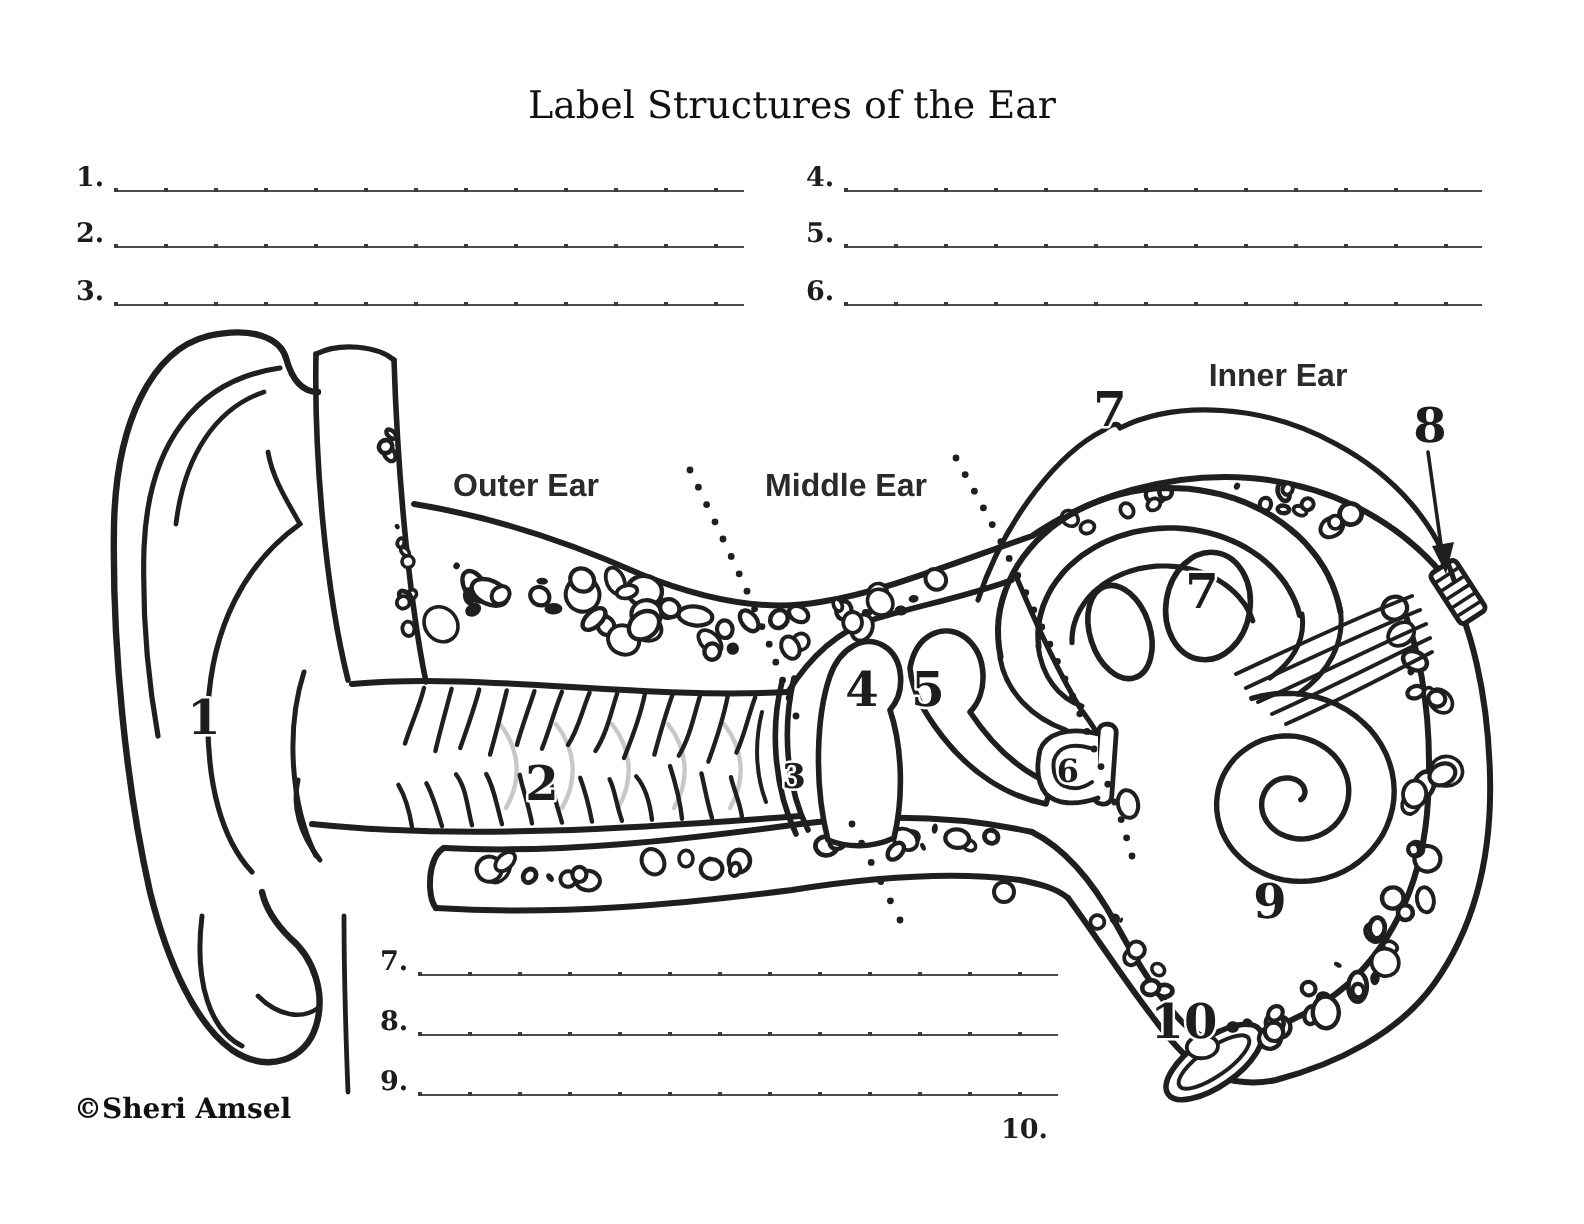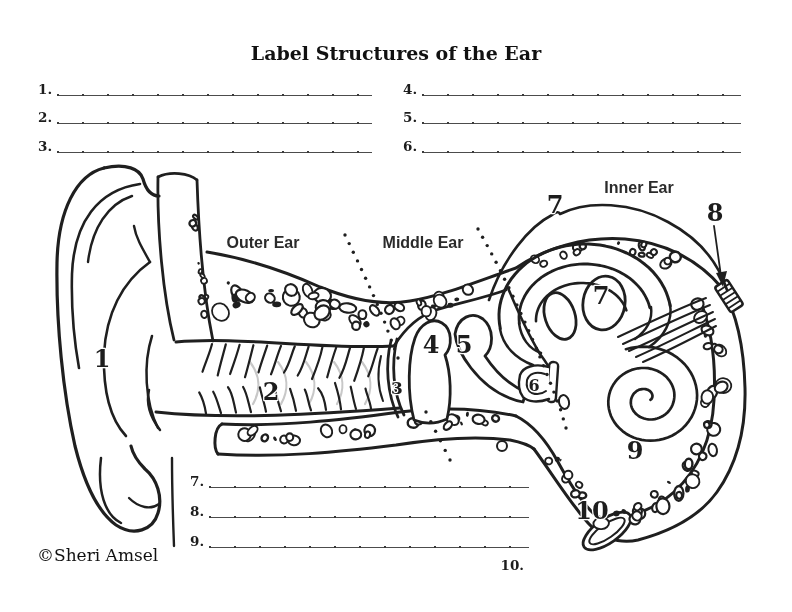--- a/index.html
+++ b/index.html
@@ -1,28 +1,28 @@
 <!DOCTYPE html>
 <html><head>
 <meta charset="utf-8">
 <style>
   html,body{margin:0;padding:0;background:#ffffff;}
   .page{position:relative;width:792px;height:612px;background:#fff;overflow:hidden;
         font-family:"Liberation Serif",serif;}
   .title{position:absolute;left:0;right:0;top:42px;text-align:center;
-         font-family:"DejaVu Serif",serif;font-weight:bold;font-size:19px;color:#111;}
+         font-family:"DejaVu Serif",serif;font-weight:normal;font-size:19px;color:#111;}
   .ans-row{position:absolute;display:flex;align-items:flex-end;height:18px;}
   .ans-num{font-family:"DejaVu Serif",serif;font-weight:bold;font-size:13.5px;
            color:#1d1d1d;padding-right:5px;line-height:14px;}
   .ans-line{flex:1;height:14px;
     background:
       repeating-linear-gradient(to right,#3a3a3a 0 1.8px,transparent 1.8px 25px) left bottom/100% 2.4px no-repeat,
       linear-gradient(#4c4c4c,#4c4c4c) left bottom/100% 1.2px no-repeat;}
   .credit{position:absolute;left:37px;top:548px;font-family:"DejaVu Serif",serif;
-          font-weight:normal;font-size:17px;line-height:14.5px;color:#111;}
+          font-weight:bold;font-size:14px;line-height:14.5px;color:#111;}
   svg.diagram{position:absolute;left:0;top:0;width:792px;height:612px;}
   svg.diagram path, svg.diagram ellipse, svg.diagram rect, svg.diagram line, svg.diagram circle{
       vector-effect:none;}
   .marker{font-family:"DejaVu Serif",serif;font-weight:bold;fill:#1d1d1d;paint-order:stroke;stroke:#fff;stroke-width:2.5px;}
   .region-label{font-family:"Liberation Sans",sans-serif;font-weight:bold;font-size:16px;fill:#2b2b2b;}
 </style>
 </head>
 <body>
 
 <div class="page">

